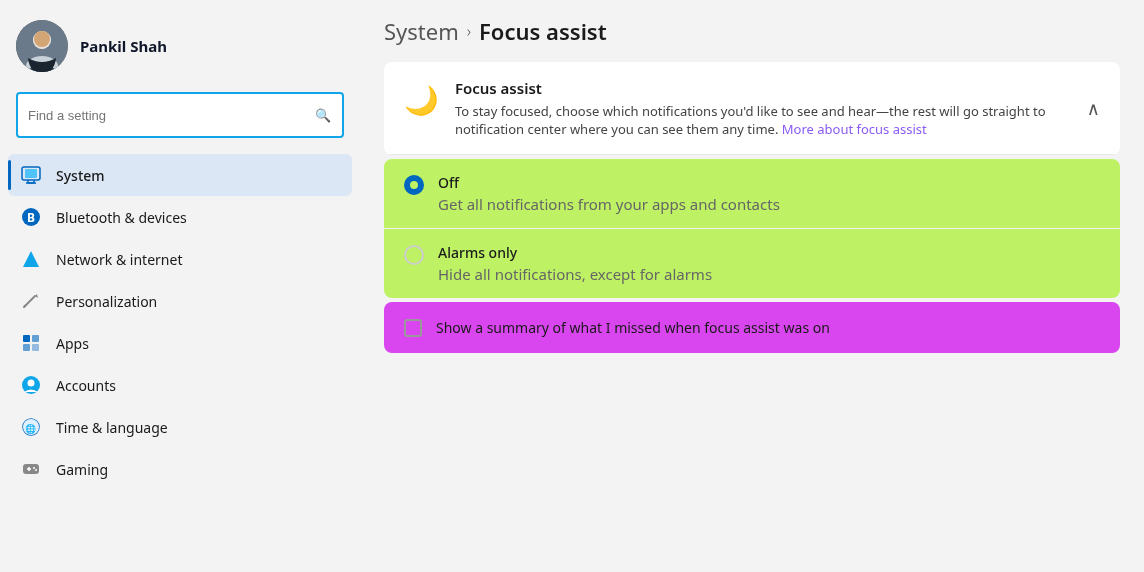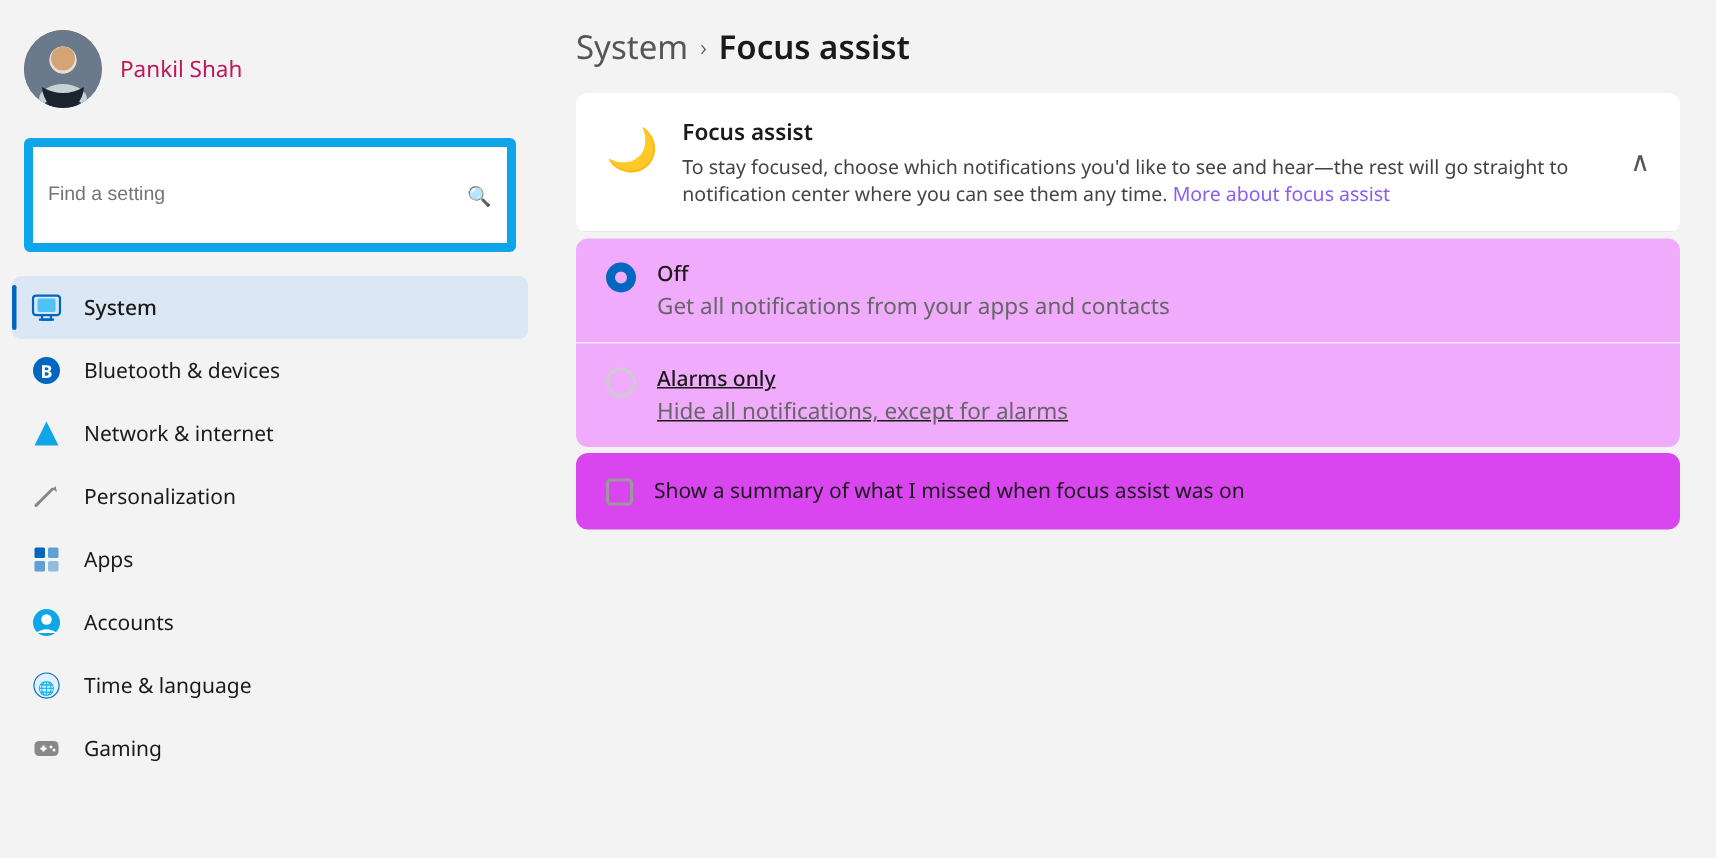--- a/index.html
+++ b/index.html
@@ -47,35 +47,35 @@
       background: linear-gradient(135deg, #444 0%, #888 100%);
       display: flex;
       align-items: center;
       justify-content: center;
       color: white;
       font-size: 22px;
     }
 
     .profile-name {
       font-size: 15px;
-      font-weight: 400;
-      color: #be185d;
+      font-weight: 700;
+      color: #0f172a;
     }
 
     .search-container {
       padding: 4px 16px 12px 16px;
     }
 
     .search-box {
       display: flex;
-      align-items: flex-start;
+      align-items: center;
       background: white;
-      border: 6px solid #0ea5e9;
+      border: 2px solid #0ea5e9;
       border-radius: 4px;
-      padding: 23px 10px;
+      padding: 12px 10px;
       gap: 8px;
       width: 100%;
     }
 
     .search-input {
       border: none;
       outline: none;
       flex: 1;
       font-size: 13px;
       color: #555;
@@ -221,36 +221,35 @@
     .chevron-up {
       font-size: 18px;
       color: #555;
       cursor: pointer;
       margin-left: auto;
       align-self: center;
     }
 
     
     .radio-section {
-      background: #f0abfc;
+      background: #bef264;
       border-radius: 8px;
       margin-bottom: 4px;
     }
 
     .radio-option {
       display: flex;
       align-items: flex-start;
       padding: 14px 20px;
       gap: 14px;
       border-bottom: 1px solid #f0f0f0;
     }
 
     .radio-option:last-child {
       border-bottom: none;
-      text-decoration: underline;
     }
 
     .radio-circle {
       width: 20px;
       height: 20px;
       border-radius: 50%;
       border: 2px solid #ccc;
       display: flex;
       align-items: center;
       justify-content: center;

